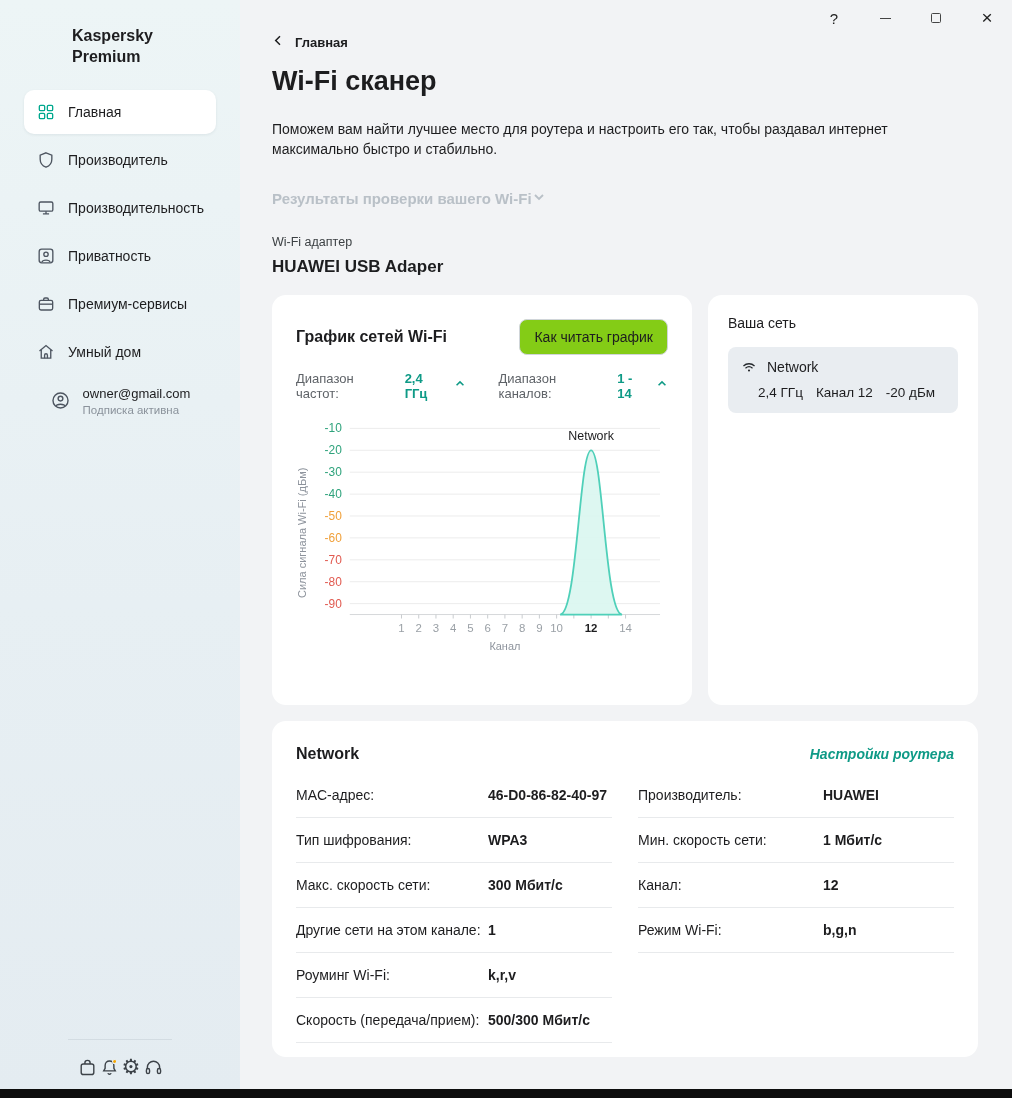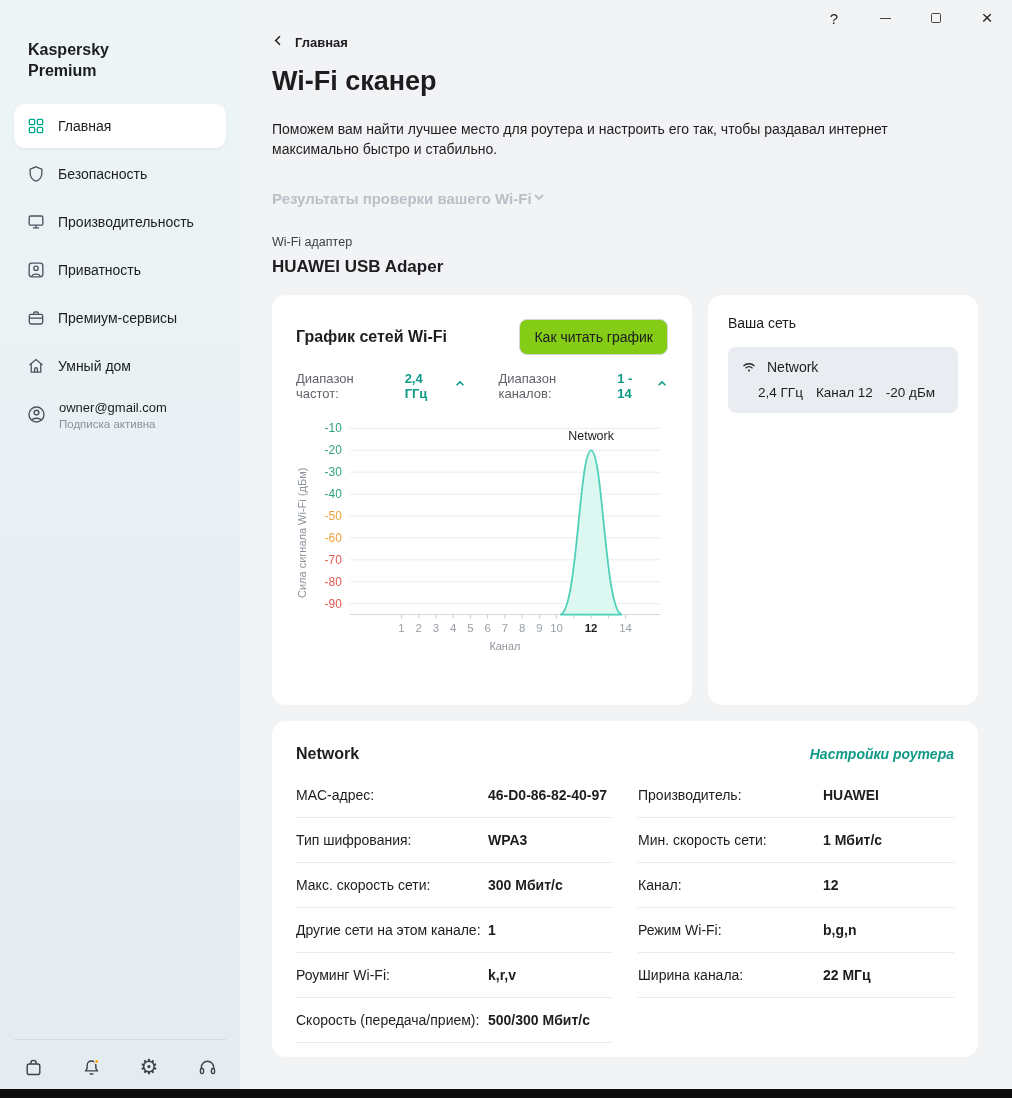--- a/index.html
+++ b/index.html
@@ -12,21 +12,22 @@
   }
   svg text { font-family: "Liberation Sans", "DejaVu Sans", sans-serif; }
 
   .window { position:relative; display:flex; width:1012px; height:1098px; background:#f2f3f5; }
 
   
   .sidebar {
     flex:0 0 240px; width:240px; height:100%;
     background:linear-gradient(180deg,#edf5f6 0%, #e7eff3 55%, #e4ecf1 100%);
     display:flex; flex-direction:column;
-    padding:40px 14px 18px 14px;
+    padding:26px 14px 18px 14px;
+    align-items:center;
   }
   .brand { font-size:16px; font-weight:700; line-height:1.3; width:110px; margin:0 0 22px 14px; }
   .nav { display:flex; flex-direction:column; gap:4px; }
   .nav-item {
     display:flex; align-items:center; gap:12px;
     height:44px; padding:0 12px; border-radius:10px;
     font-size:14px; cursor:pointer; color:#1d1d1f;
   }
   .nav-item.active { background:#ffffff; box-shadow:0 1px 3px rgba(20,45,60,.08); }
   .nav-icon { width:20px; height:20px; flex:0 0 20px; color:#4d5560; }
@@ -119,21 +120,21 @@
           </svg>
         </span>
         <span>Главная</span>
       </div>
       <div class="nav-item">
         <span class="nav-icon">
           <svg viewBox="0 0 24 24" width="20" height="20" fill="none" stroke="currentColor" stroke-width="1.6">
             <path d="M12 3.4 19 6.1v4.9c0 4.6-2.9 8-7 9.6-4.1-1.6-7-5-7-9.6V6.1Z"></path>
           </svg>
         </span>
-        <span>Безопасность</span>
+        <span>Производитель</span>
       </div>
       <div class="nav-item">
         <span class="nav-icon">
           <svg viewBox="0 0 24 24" width="20" height="20" fill="none" stroke="currentColor" stroke-width="1.6">
             <rect x="3.8" y="4.8" width="16.4" height="11" rx="1.8"></rect>
               <path d="M12 15.8V19M8.3 19h7.4"></path>
           </svg>
         </span>
         <span>Производительность</span>
       </div>
@@ -400,23 +401,19 @@
             <span class="dvalue">1 Мбит/с</span>
           </div>
           <div class="drow">
             <span class="dlabel">Канал:</span>
             <span class="dvalue">12</span>
           </div>
           <div class="drow">
             <span class="dlabel">Режим Wi-Fi:</span>
             <span class="dvalue">b,g,n</span>
           </div>
-          <div class="drow">
-            <span class="dlabel">Ширина канала:</span>
-            <span class="dvalue">22 МГц</span>
-          </div>
         </div>
       </div>
     </section>
   </main>
 
   <div class="bottom-strip"></div>
 </div>
 
 </body></html>

